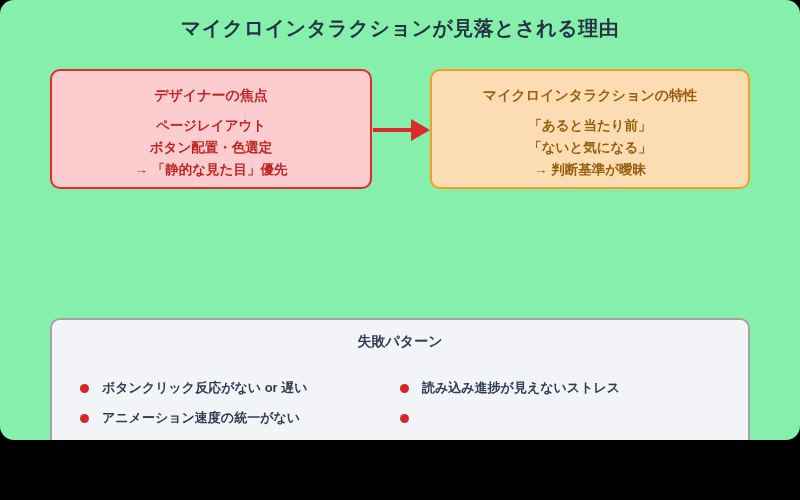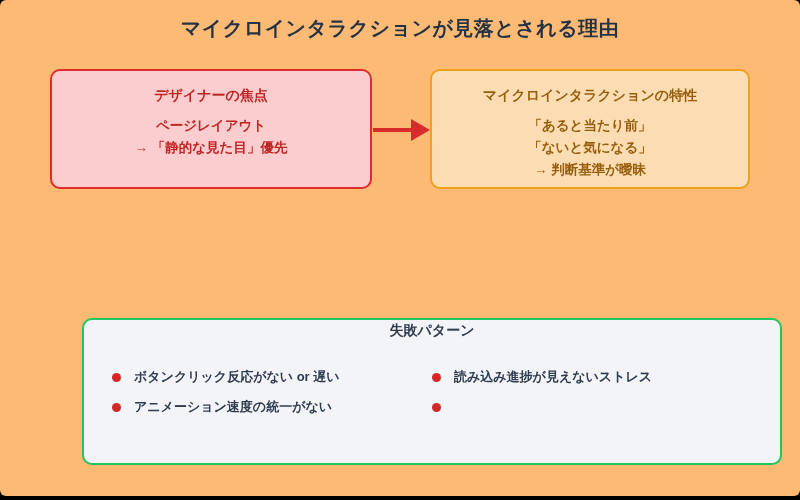--- a/index.html
+++ b/index.html
@@ -4,23 +4,23 @@
 <style>
   * { margin: 0; padding: 0; box-sizing: border-box; }
   html, body { width: 800px; height: 500px; }
   body {
     background: #000;
     font-family: "Liberation Sans", "DejaVu Sans", sans-serif;
   }
   .canvas {
     position: relative;
     width: 800px;
-    height: 496px;
-    background: #fdba74;
-    border-radius: 6px;
+    height: 440px;
+    background: #86efac;
+    border-radius: 14px;
     overflow: hidden;
   }
   .page-title {
     position: absolute;
     top: 15px; left: 0; right: 0;
     text-align: center;
     font-size: 20px;
     font-weight: 800;
     color: #243244;
     letter-spacing: 0.5px;
@@ -86,24 +86,23 @@
     justify-content: center;
     font-size: 14px;
     font-weight: 800;
     color: #2a2a94;
   }
   .failure-panel {
     position: absolute;
     left: 50px; top: 318px;
     width: 700px; height: 147px;
     background: #f3f4f7;
-    border: 2px solid #22c55e;
+    border: 2px solid #a3a3a3;
     border-radius: 10px;
-    padding: 2px 28px 0 28px;
-    margin-left: 32px;
+    padding: 13px 28px 0 28px;
   }
   .panel-title {
     text-align: center;
     font-size: 14px;
     font-weight: 800;
     color: #2f3b4f;
   }
   .failure-grid {
     list-style: none;
     margin-top: 22px;
@@ -130,20 +129,21 @@
 </head>
 <body>
 
 <div class="canvas">
 
   <h1 class="page-title">マイクロインタラクションが見落とされる理由</h1>
 
   <div class="box box-left">
     <div class="box-title">デザイナーの焦点</div>
     <div class="box-line">ページレイアウト</div>
+    <div class="box-line">ボタン配置・色選定</div>
     <div class="box-line">→ 「静的な見た目」優先</div>
   </div>
 
   <div class="flow-arrow">
     <div class="shaft"></div>
     <div class="head"></div>
   </div>
 
   <div class="box box-right">
     <div class="box-title">マイクロインタラクションの特性</div>

